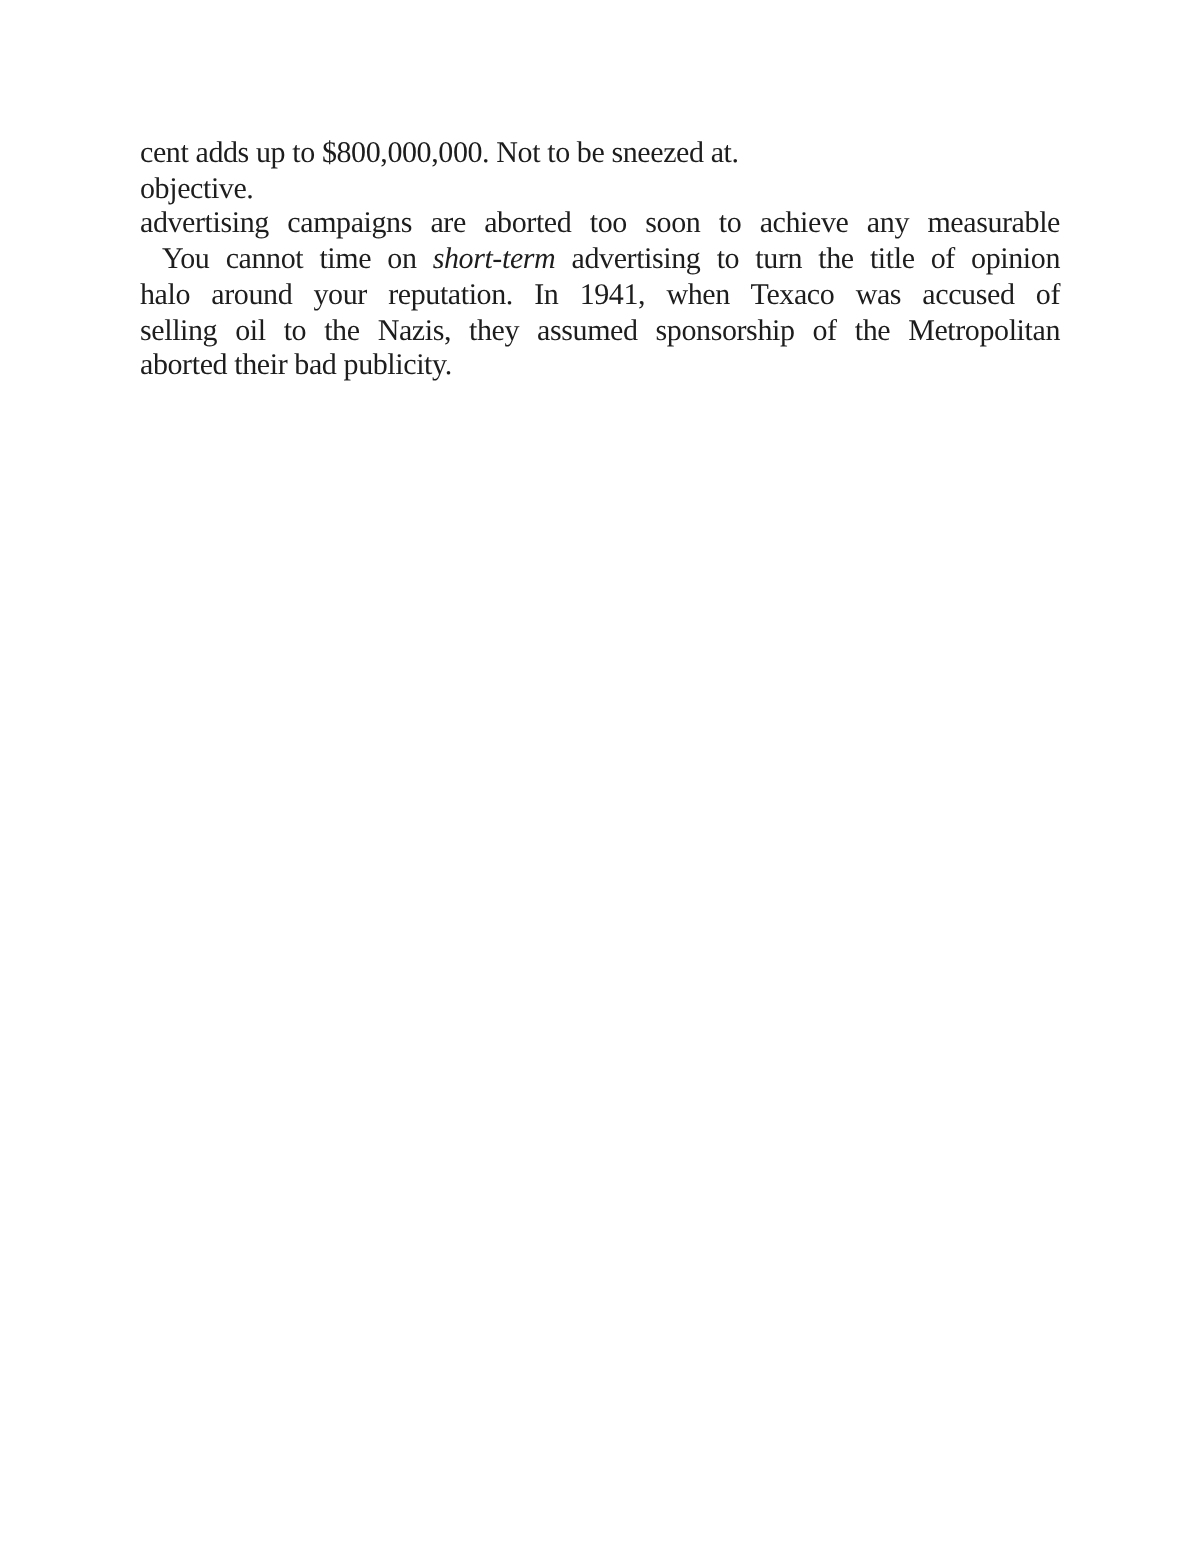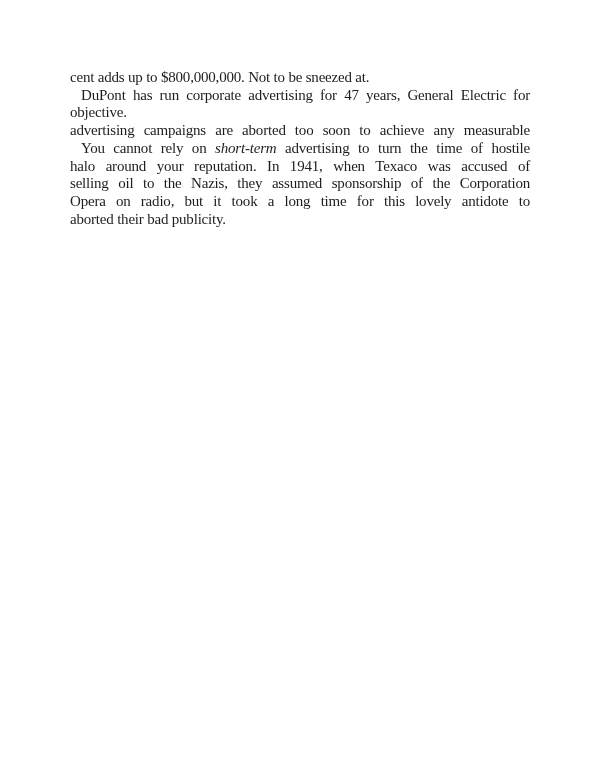--- a/index.html
+++ b/index.html
@@ -53,25 +53,23 @@
   </style>
 </head>
 <body>
 
 <div class="page">
   <div class="text-block" style="color: rgb(29, 29, 29);">
       <div class="paragraph">
         <div class="line no-justify"><span class="seg-normal">cent adds up to $800,000,000. Not to be sneezed at.</span></div>
       </div>
       <div class="paragraph">
-        <div class="line indent"><span class="seg-normal">DuPont has run corporate advertising for 47 years, General Electric for</span></div>
         <div class="line no-justify"><span class="seg-normal">objective.</span></div>
         <div class="line"><span class="seg-normal">advertising campaigns are aborted too soon to achieve any measurable</span></div>
       </div>
       <div class="paragraph">
-        <div class="line indent"><span class="seg-normal">You cannot rely on </span><span class="seg-italic">short-term</span><span class="seg-normal"> advertising to turn the time of hostile</span></div>
+        <div class="line indent"><span class="seg-normal">You cannot time on </span><span class="seg-italic">short-term</span><span class="seg-normal"> advertising to turn the title of opinion</span></div>
         <div class="line"><span class="seg-normal">halo around your reputation. In 1941, when Texaco was accused of</span></div>
-        <div class="line"><span class="seg-normal">selling oil to the Nazis, they assumed sponsorship of the Corporation</span></div>
-        <div class="line"><span class="seg-normal">Opera on radio, but it took a long time for this lovely antidote to</span></div>
+        <div class="line"><span class="seg-normal">selling oil to the Nazis, they assumed sponsorship of the Metropolitan</span></div>
         <div class="line no-justify"><span class="seg-normal">aborted their bad publicity.</span></div>
       </div>
     </div>
 </div>
 
 </body></html>

